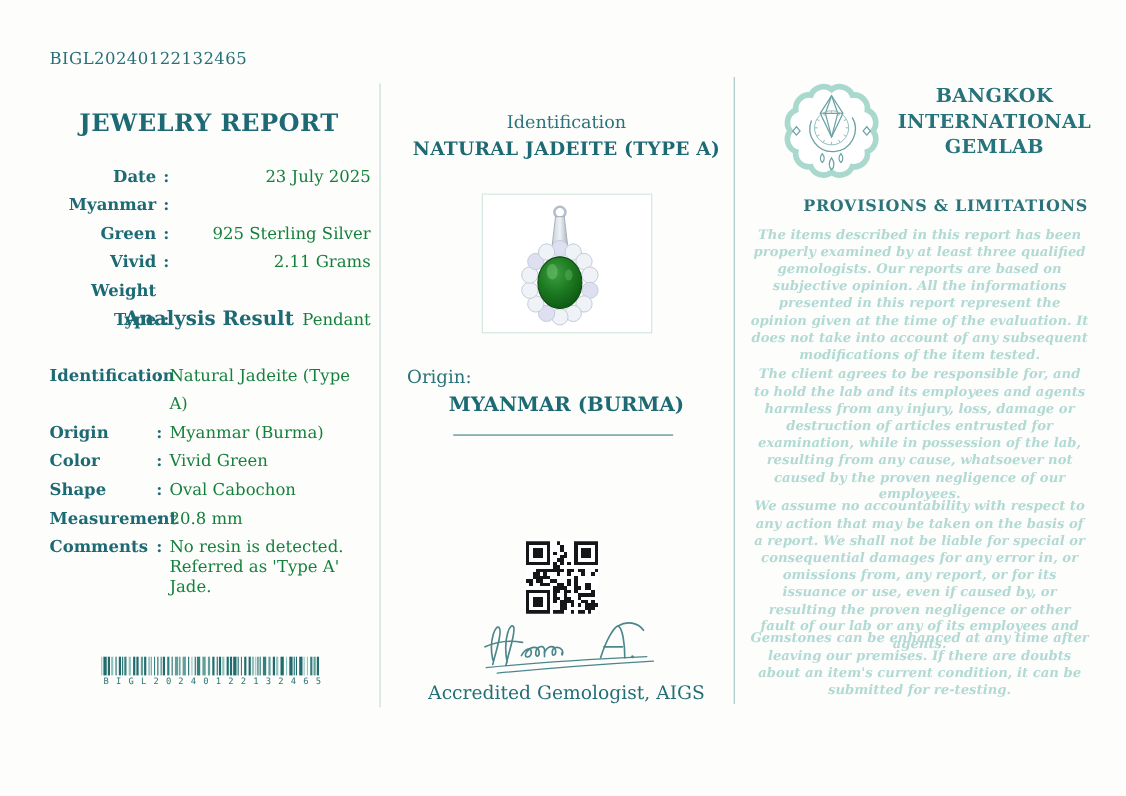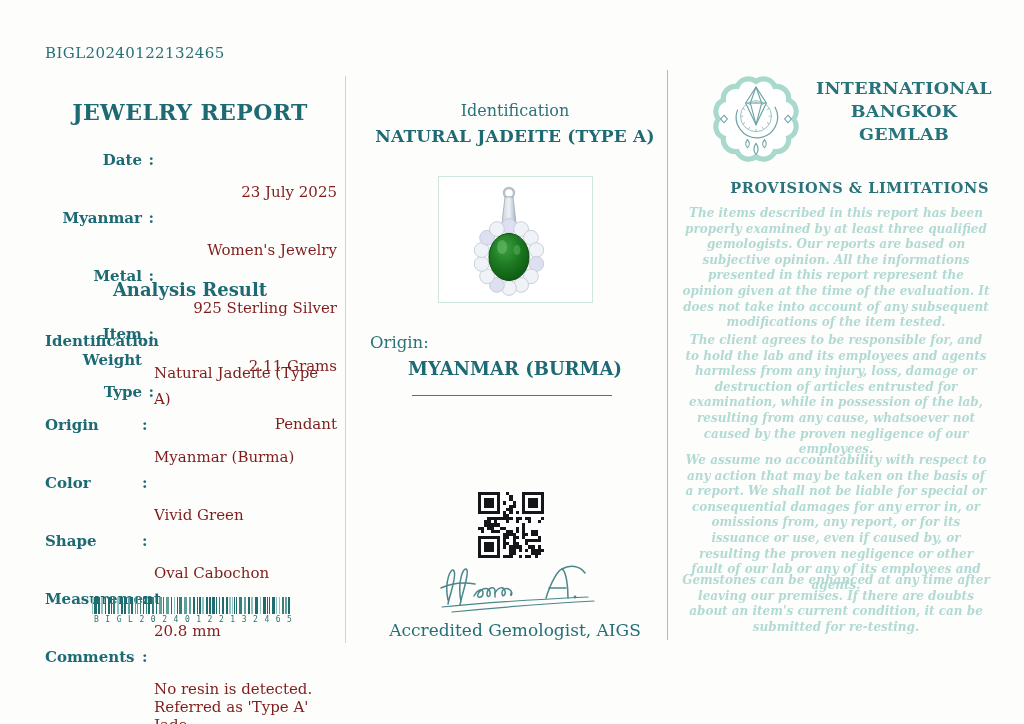--- a/index.html
+++ b/index.html
@@ -19,21 +19,21 @@
 
   
   .l-title{position:absolute; left:40px; top:99px; width:300px; text-align:center;
     font-size:22px; font-weight:bold; letter-spacing:.4px; color:#1d6a74;}
   .fields{position:absolute; left:45px; width:292px;}
   .fields.main{top:147px;text-align:right;}
   .fields.analysis{top:328px;}
   .row{display:flex; align-items:flex-start; line-height:26px; font-size:15px;}
   .row .lbl{width:97px; font-weight:bold; color:#1d6a74; flex:none;}
   .row .colon{width:12px; font-weight:bold; color:#1d6a74; flex:none;}
-  .row .val{flex:1; color:#7f1d1d;margin-top:32px;}
+  .row .val{flex:1; color:#15803d;}
   .row .val .v2{display:block; line-height:18px; margin-top:-4px;}
   .a-title{position:absolute; left:40px; top:279px; width:300px; text-align:center;
     font-size:18px; font-weight:bold; color:#1d6a74;}
 
   .barcode{position:absolute; left:92px; top:597px; width:202px; height:28px;}
   .barcode .bars{position:absolute; left:0; top:0; width:202px; height:17px;}
   .barcode .bars i{position:absolute; top:0; height:100%;}
   .barcode .btext{position:absolute; left:2px; top:18px; width:198px; display:flex;
     justify-content:space-between; font-family:"DejaVu Sans Mono",monospace;
     font-size:8px; color:#2a7474;}
@@ -79,29 +79,28 @@
 
   <div class="fields main">
     <div class="row">
       <span class="lbl">Date</span>
       <span class="colon">:</span>
       <span class="val">23 July 2025</span>
     </div>
     <div class="row">
       <span class="lbl">Myanmar</span>
       <span class="colon">:</span>
-      <span class="val">Women's Jewelry</span>
-    </div>
-    <div class="row">
-      <span class="lbl">Metal</span>
+    </div>
+    <div class="row">
+      <span class="lbl">Green</span>
       <span class="colon">:</span>
       <span class="val">925 Sterling Silver</span>
     </div>
     <div class="row">
-      <span class="lbl">Item Weight</span>
+      <span class="lbl">Vivid Weight</span>
       <span class="colon">:</span>
       <span class="val">2.11 Grams</span>
     </div>
     <div class="row">
       <span class="lbl">Type</span>
       <span class="colon">:</span>
       <span class="val">Pendant</span>
     </div>
   </div>
 
@@ -444,22 +443,22 @@
         <path d="M41,72 C43.4,75 43.4,78.5 41,80.5 C38.6,78.5 38.6,75 41,72 Z"></path>
         <path d="M59,72 C61.4,75 61.4,78.5 59,80.5 C56.6,78.5 56.6,75 59,72 Z"></path>
         <path d="M50,76 C53,80 53,85 50,87.5 C47,85 47,80 50,76 Z"></path>
         <path d="M16,46 L19.5,50 L16,54 L12.5,50 Z"></path>
         <path d="M84,46 L87.5,50 L84,54 L80.5,50 Z"></path>
       </g>
     </svg>
   </div>
 
   <div class="lab-name">
+    <div>BANGKOK</div>
     <div>INTERNATIONAL</div>
-    <div>BANGKOK</div>
     <div>GEMLAB</div>
   </div>
 
   <div class="prov-title">PROVISIONS &amp; LIMITATIONS</div>
   <div class="prov p2">The client agrees to be responsible for, and to hold the lab and its employees and agents harmless from any injury, loss, damage or destruction of articles entrusted for examination, while in possession of the lab, resulting from any cause, whatsoever not caused by the proven negligence of our employees.</div>
   <div class="prov p1">The items described in this report has been properly examined by at least three qualified gemologists. Our reports are based on subjective opinion. All the informations presented in this report represent the opinion given at the time of the evaluation. It does not take into account of any subsequent modifications of the item tested.</div>
   <div class="prov p3">We assume no accountability with respect to any action that may be taken on the basis of a report. We shall not be liable for special or consequential damages for any error in, or omissions from, any report, or for its issuance or use, even if caused by, or resulting the proven negligence or other fault of our lab or any of its employees and agents.</div>
   <div class="prov p4">Gemstones can be enhanced at any time after leaving our premises. If there are doubts about an item's current condition, it can be submitted for re-testing.</div>
 
 </div>

